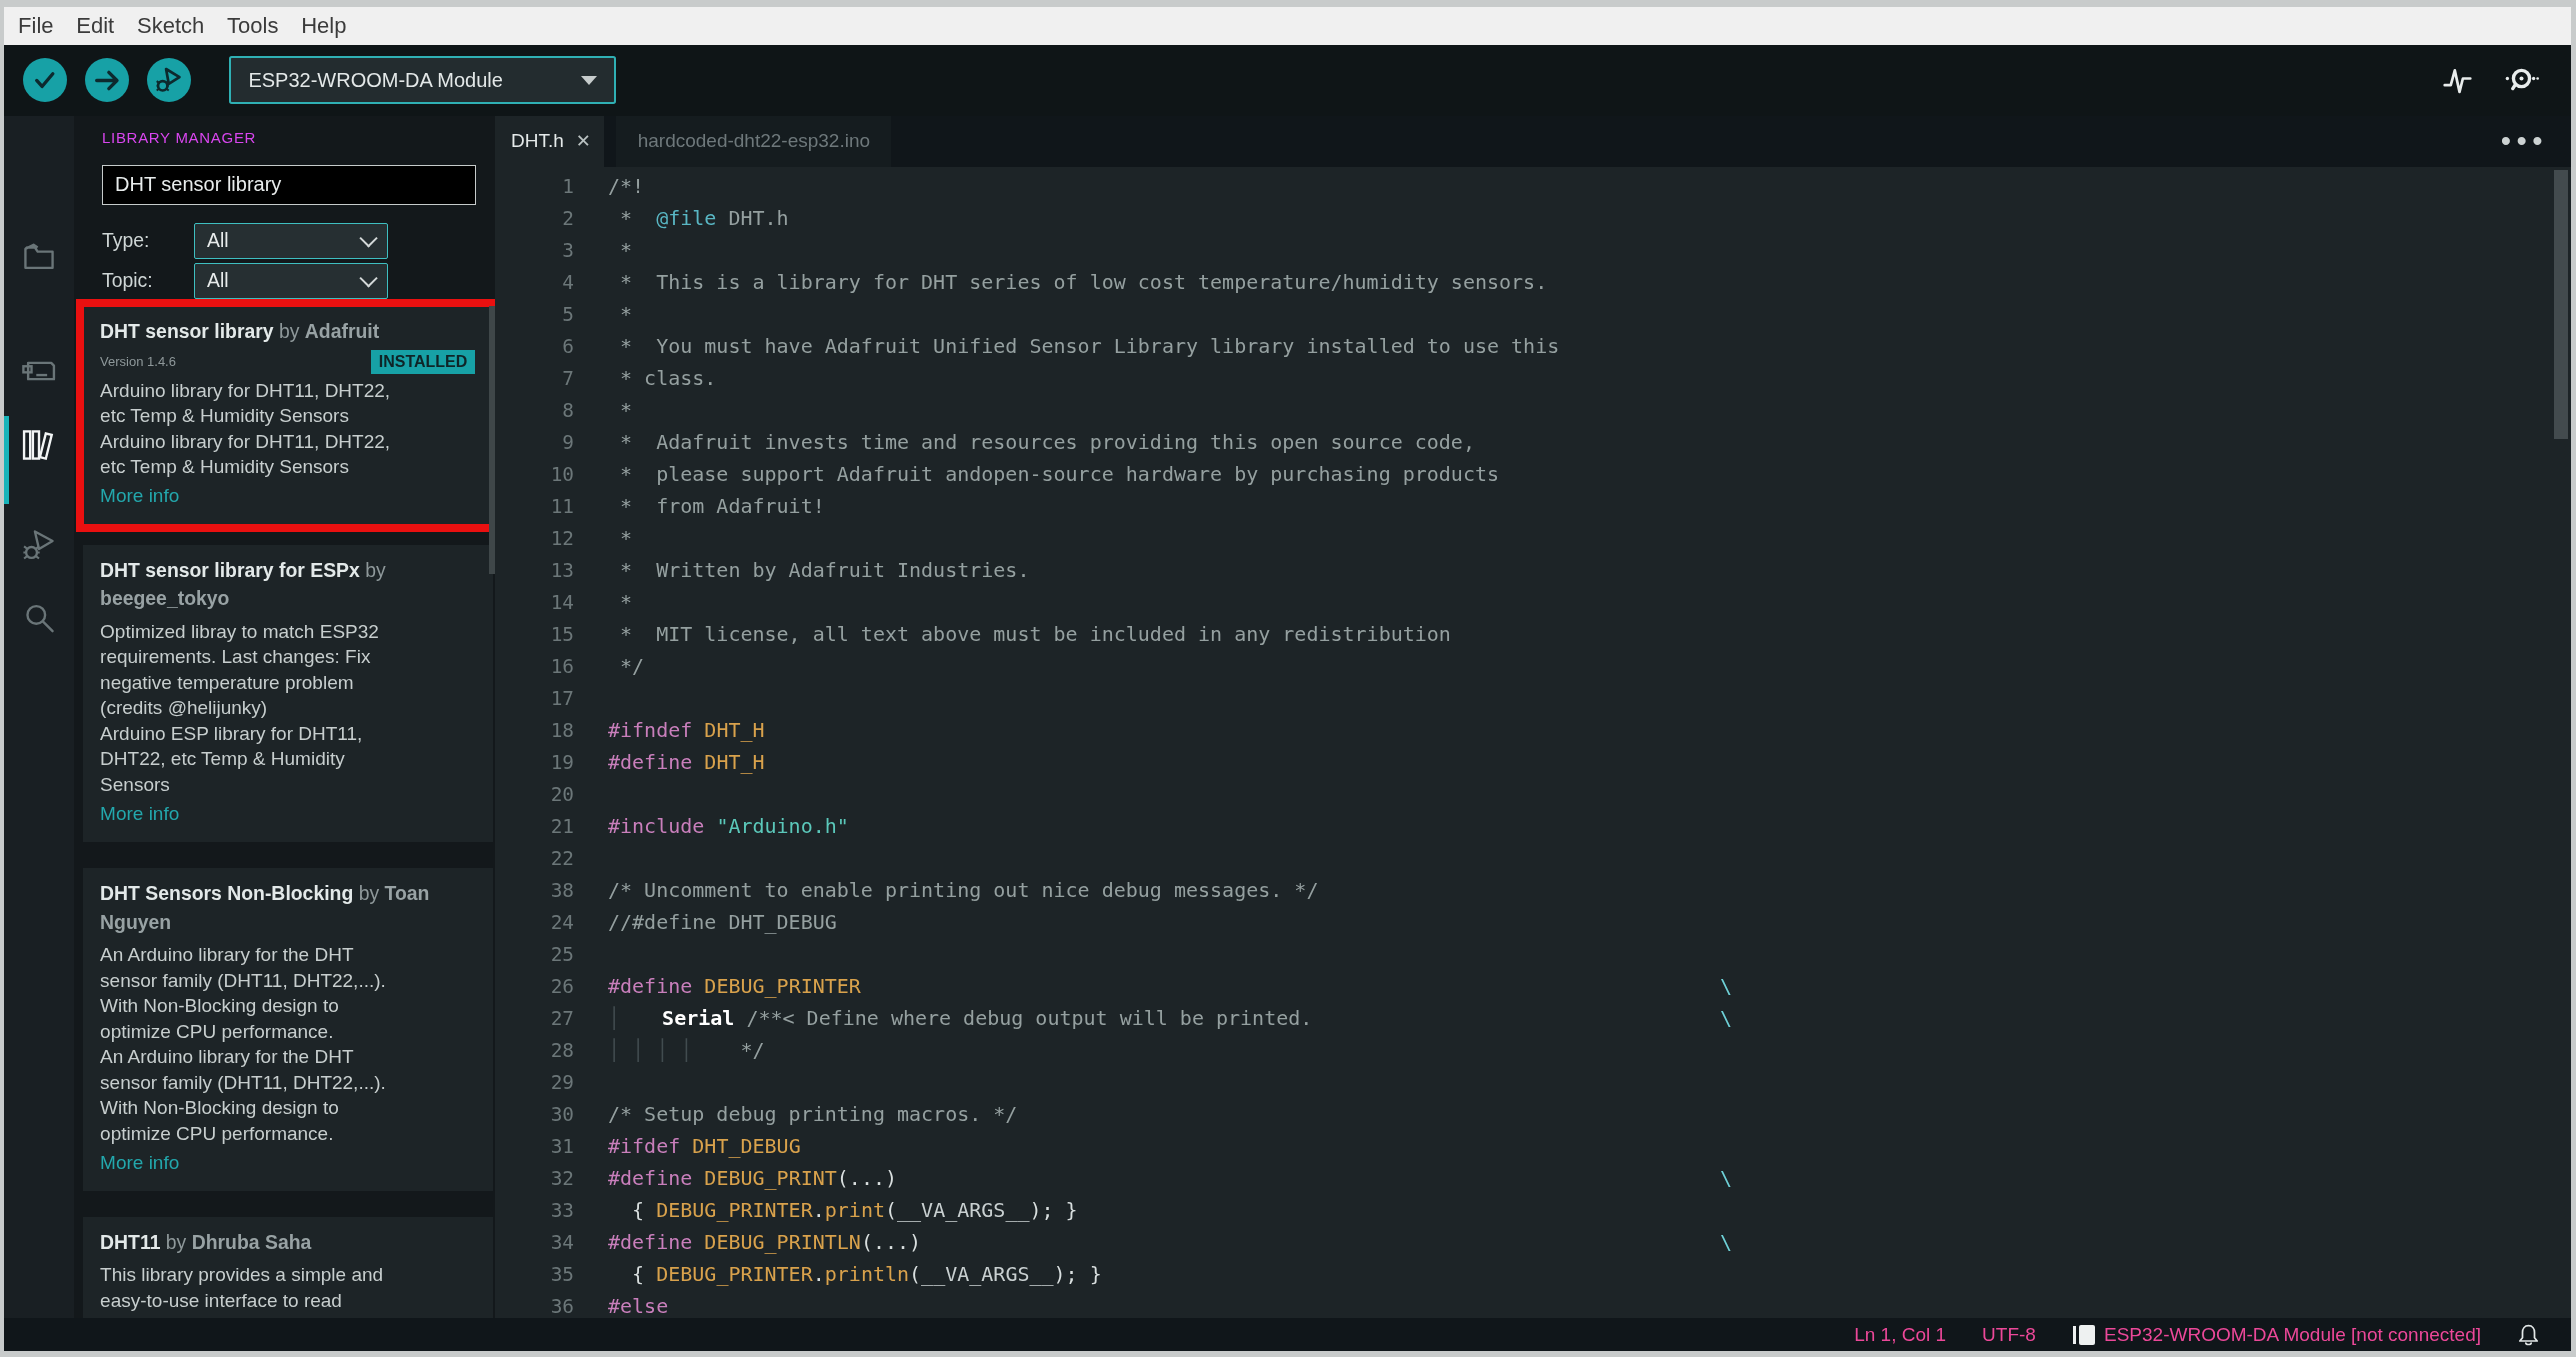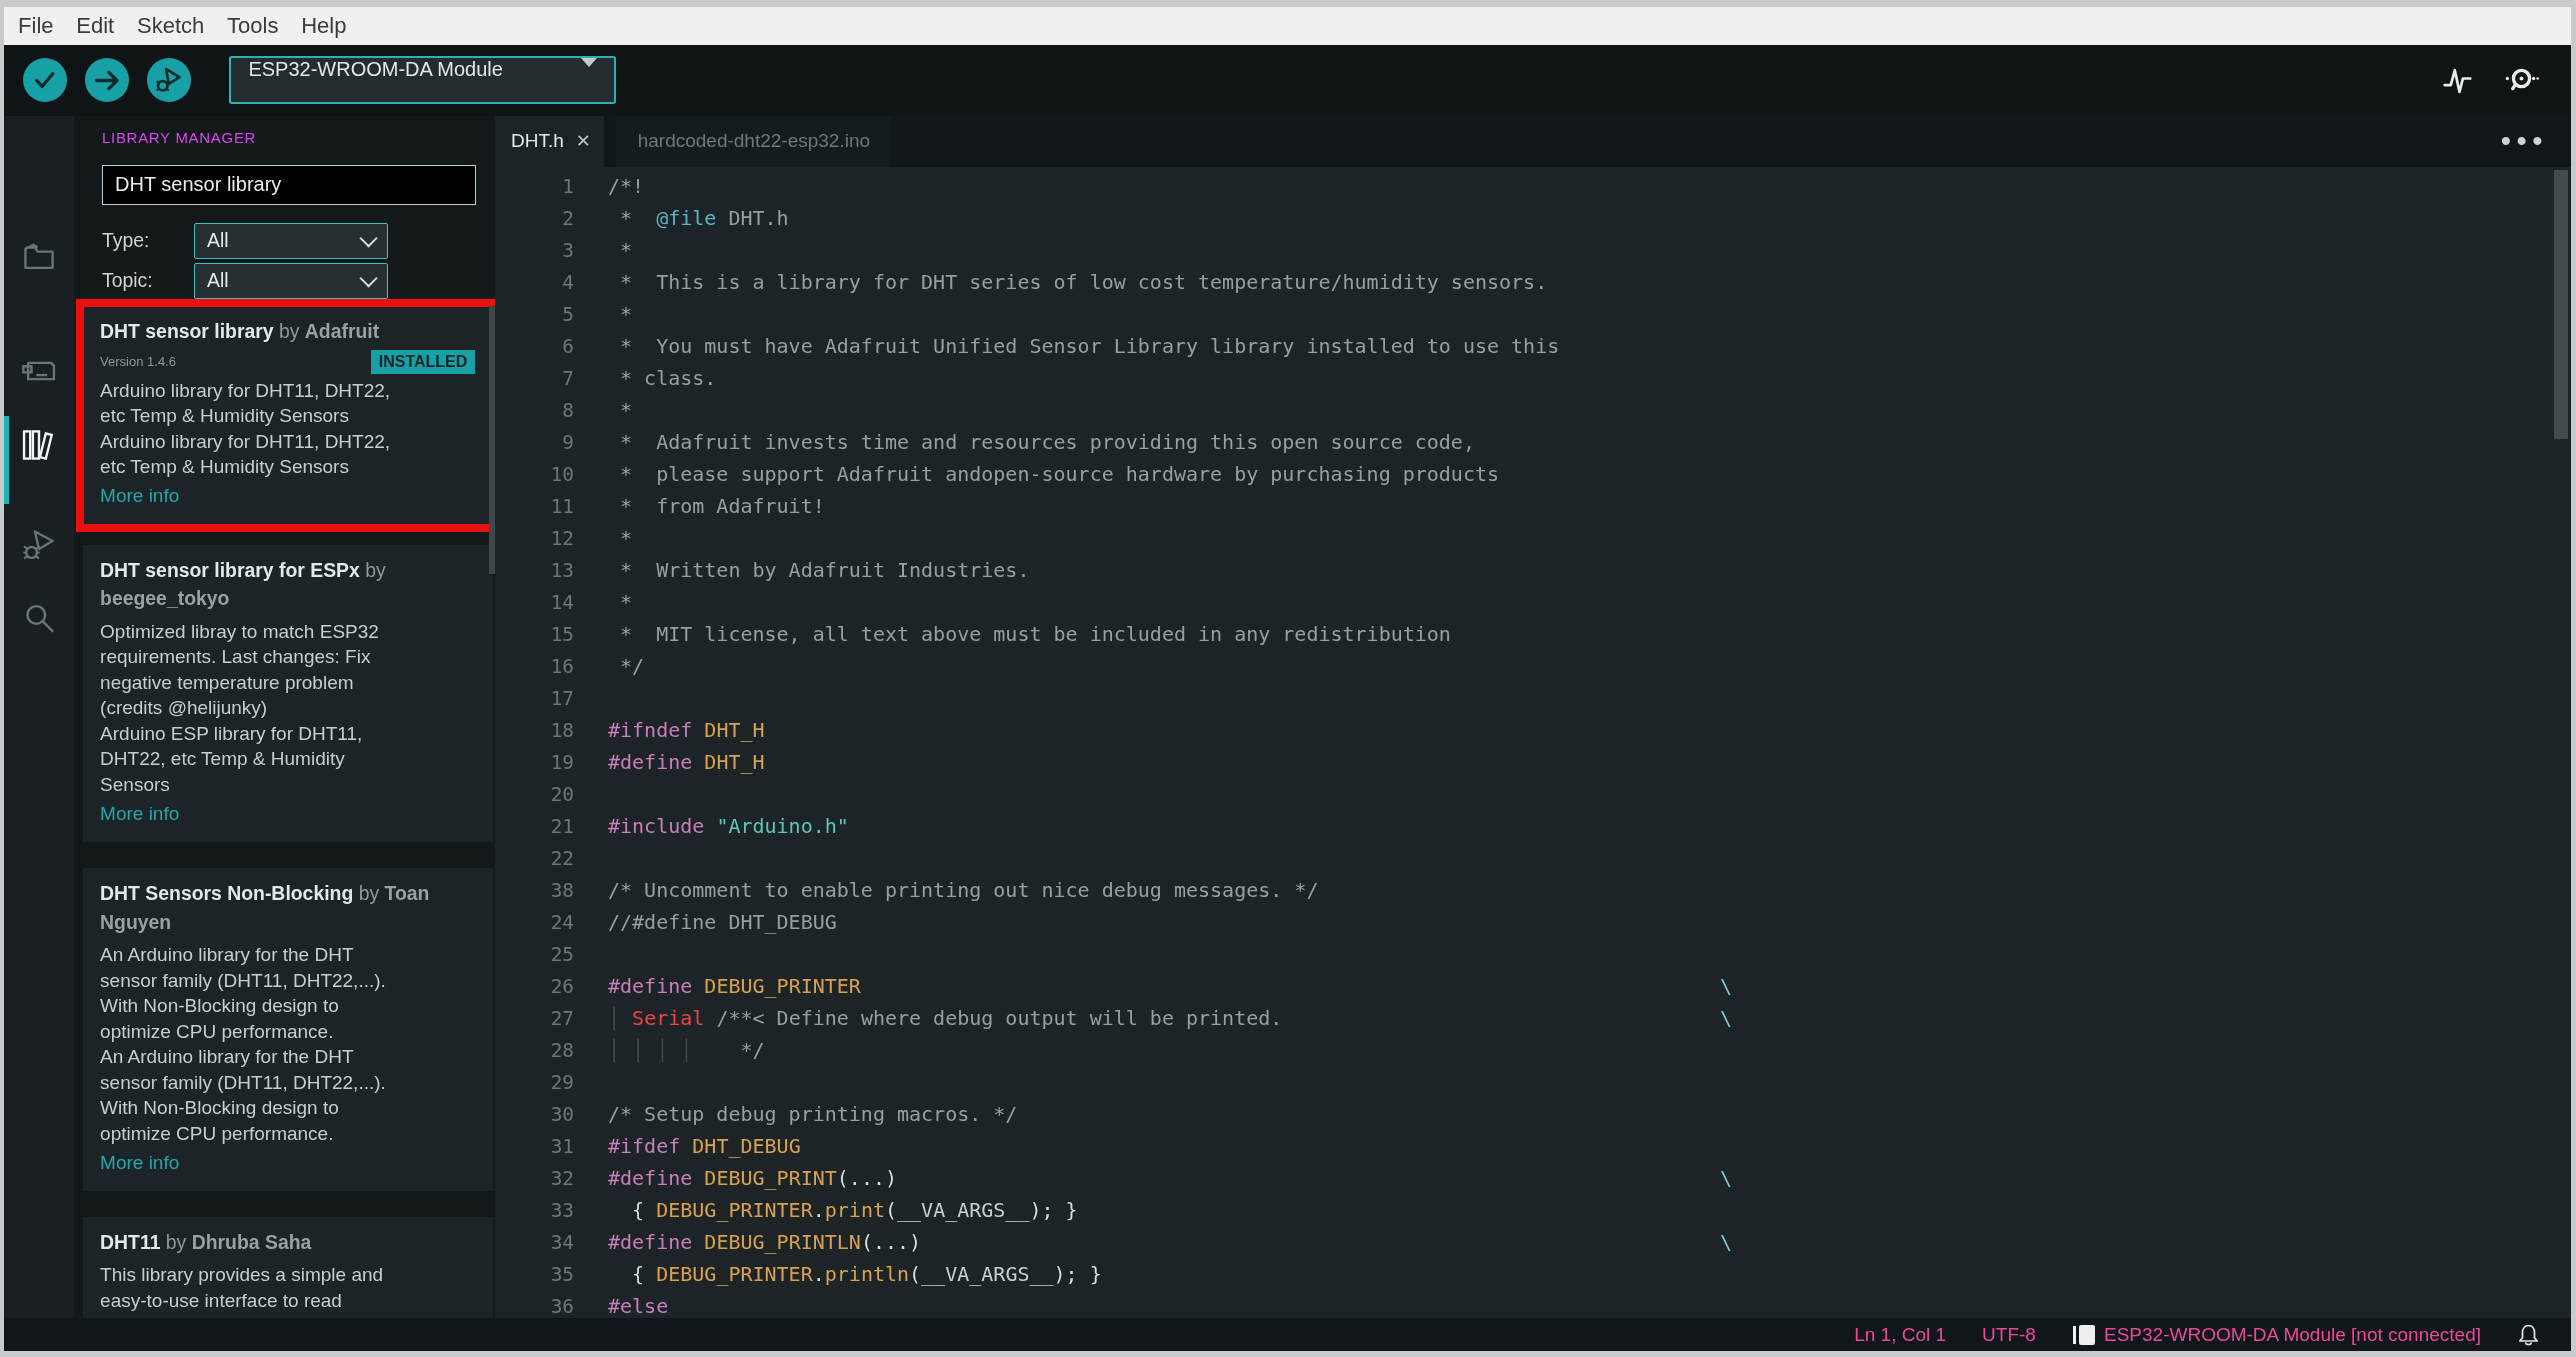--- a/index.html
+++ b/index.html
@@ -10,21 +10,21 @@
 
   
   .menubar{height:38px;background:#f0f0f0;display:flex;align-items:center;padding-left:2.7px;flex:none;}
   .menu-item{font-size:22px;color:#3b3b3b;padding:0 11.4px;cursor:default;}
 
   
   .toolbar{height:71px;background:#0f1517;display:flex;align-items:center;padding-left:19px;flex:none;}
   .tool-btn{width:44px;height:44px;border-radius:50%;background:#17a1a6;flex:none;
             display:flex;align-items:center;justify-content:center;margin-right:18px;}
   .board-select{margin-left:20px;width:387px;height:48px;background:#232c2f;border:2px solid #2fb0b4;
-            border-radius:2.7px;display:flex;align-items:flex-start;padding:0 17.4px;box-sizing:border-box;}
+            border-radius:2.7px;display:flex;align-items:center;padding:0 17.4px;box-sizing:border-box;}
   .board-select .label{font-size:20px;color:#e3e8e8;flex:1;white-space:nowrap;overflow:hidden;}
   .caret-down{width:0;height:0;border-left:8px solid transparent;border-right:8px solid transparent;
             border-top:9.4px solid #c6cccc;flex:none;}
   .top-icons{margin-left:auto;display:flex;gap:31px;padding-right:32px;align-items:center;}
 
   
   .main{flex:1;display:flex;min-height:0;}
   .activitybar{width:70px;background:#191f23;position:relative;flex:none;}
   .act-item{position:absolute;left:16px;width:38px;height:38px;}
   .act-indicator{position:absolute;left:0;top:300px;width:4.7px;height:88px;background:#17b4ba;}
@@ -65,21 +65,21 @@
   .tab .close{color:#b9c1c1;font-size:18px;}
   .tab.inactive{background:#151c1f;color:#6e787b;margin-left:12px;padding:0 21.4px;}
   .dots{margin-left:auto;align-self:center;padding-right:23px;color:#ccd2d2;font-size:29.5px;
         letter-spacing:5.4px;line-height:13.4px;}
   .code{flex:1;overflow:hidden;padding-top:3.4px;font-family:"DejaVu Sans Mono",monospace;font-size:20px;}
   .row{display:flex;height:32px;align-items:center;position:relative;}
   .ln{width:79px;text-align:right;color:#6c7779;flex:none;font-size:19.4px;}
   .src{white-space:pre;margin-left:34px;position:relative;flex:1;height:100%;display:flex;align-items:center;}
   .bs{position:absolute;left:1112px;color:#6fd2d8;}
   .c{color:#95a0a0;} .k{color:#c97fbc;} .m{color:#d9a24c;} .w{color:#d9dfdf;}
-  .b{color:#ef4444;font-weight:normal;} .s{color:#5bc8ba;} .t{color:#59b7c4;}
+  .b{color:#ffffff;font-weight:bold;margin-left:30px;} .s{color:#5bc8ba;} .t{color:#59b7c4;}
   .g{color:#414c4f;} .u{color:#c9d0d1;}
   .vscroll{position:absolute;right:2.7px;top:54px;width:14.7px;height:269px;background:#434b4e;}
 
   
   .statusbar{height:33px;background:#10161a;display:flex;align-items:center;justify-content:flex-end;
         gap:36px;padding-right:31px;font-size:19px;color:#ec4899;flex:none;}
   .board-status{display:flex;align-items:center;gap:9.4px;}
   .chip{width:16px;height:20px;background:#eef1f1;border-radius:2px;position:relative;margin-left:6.7px;}
   .chip::before{content:"";position:absolute;left:-6px;top:1.3px;width:3.4px;height:17.4px;background:#eef1f1;}
   svg{display:block;}

